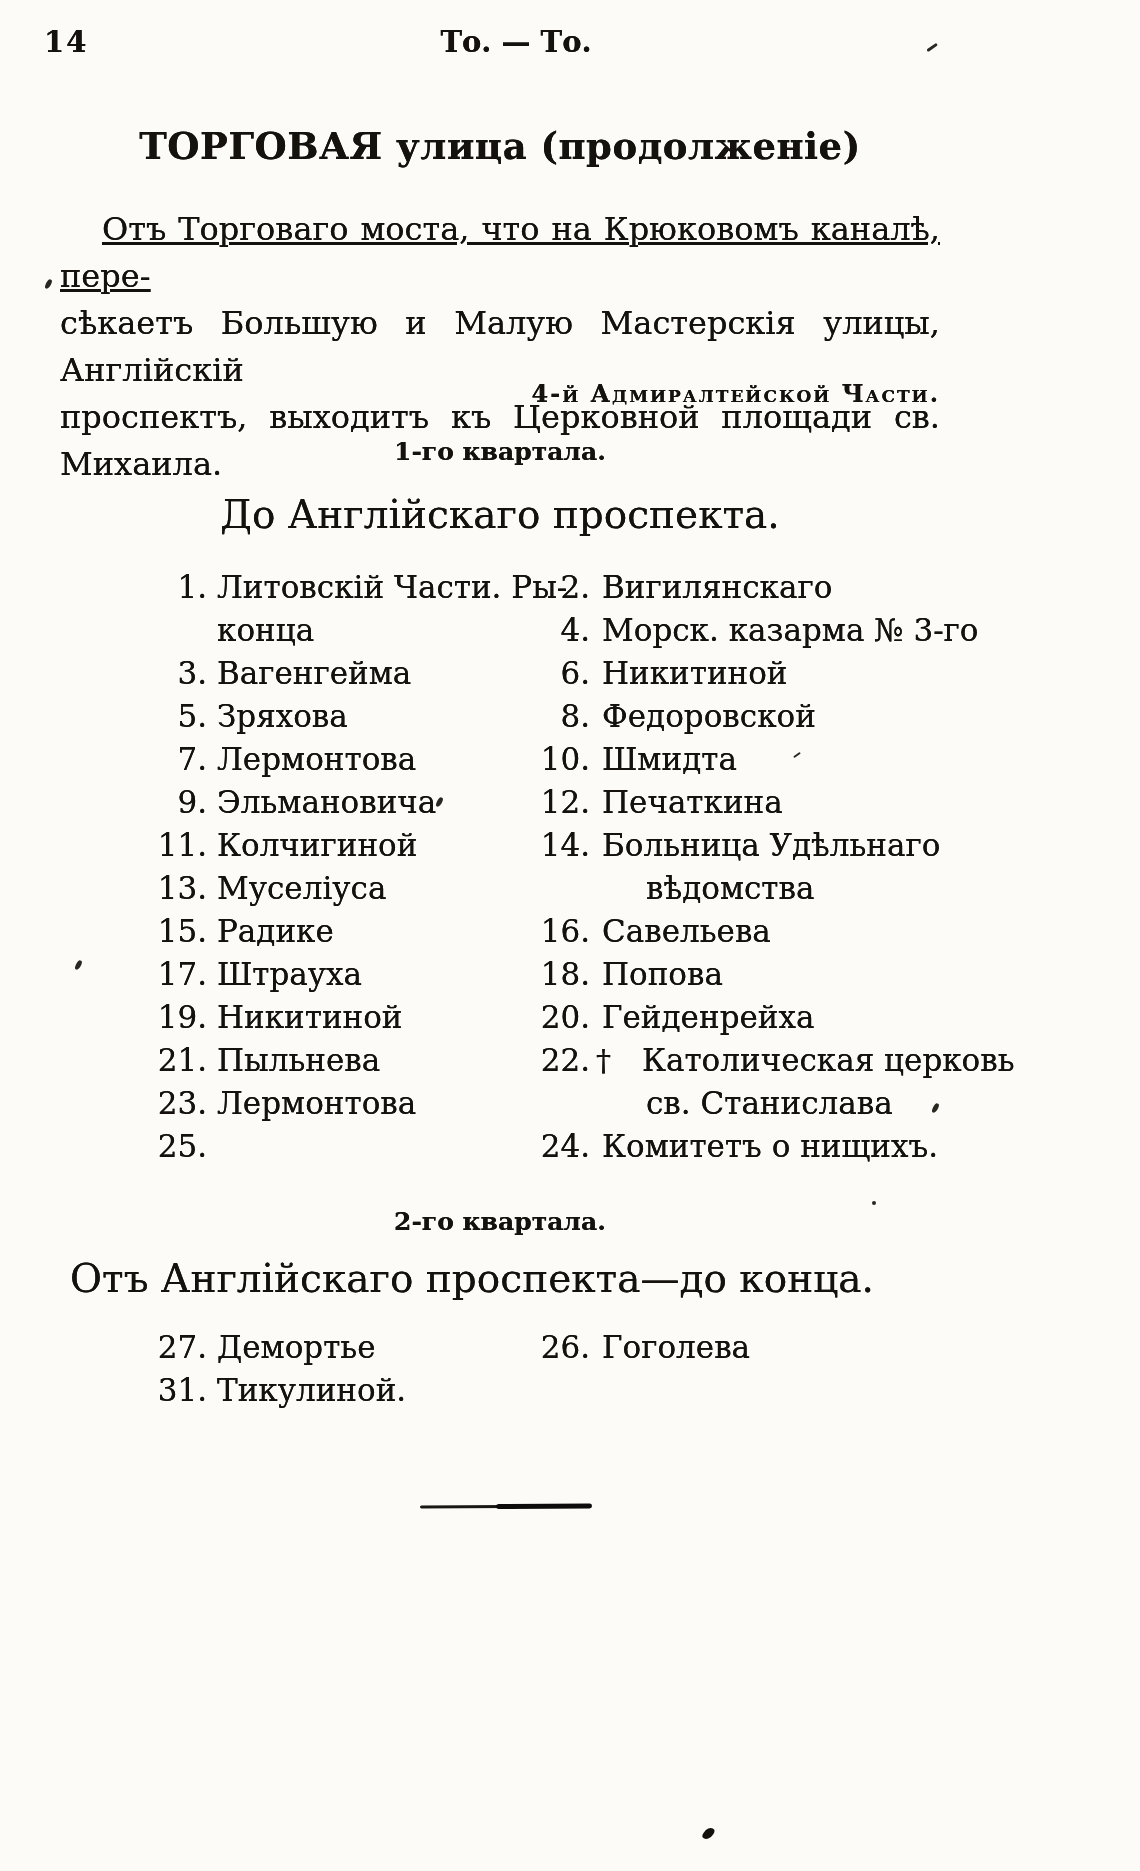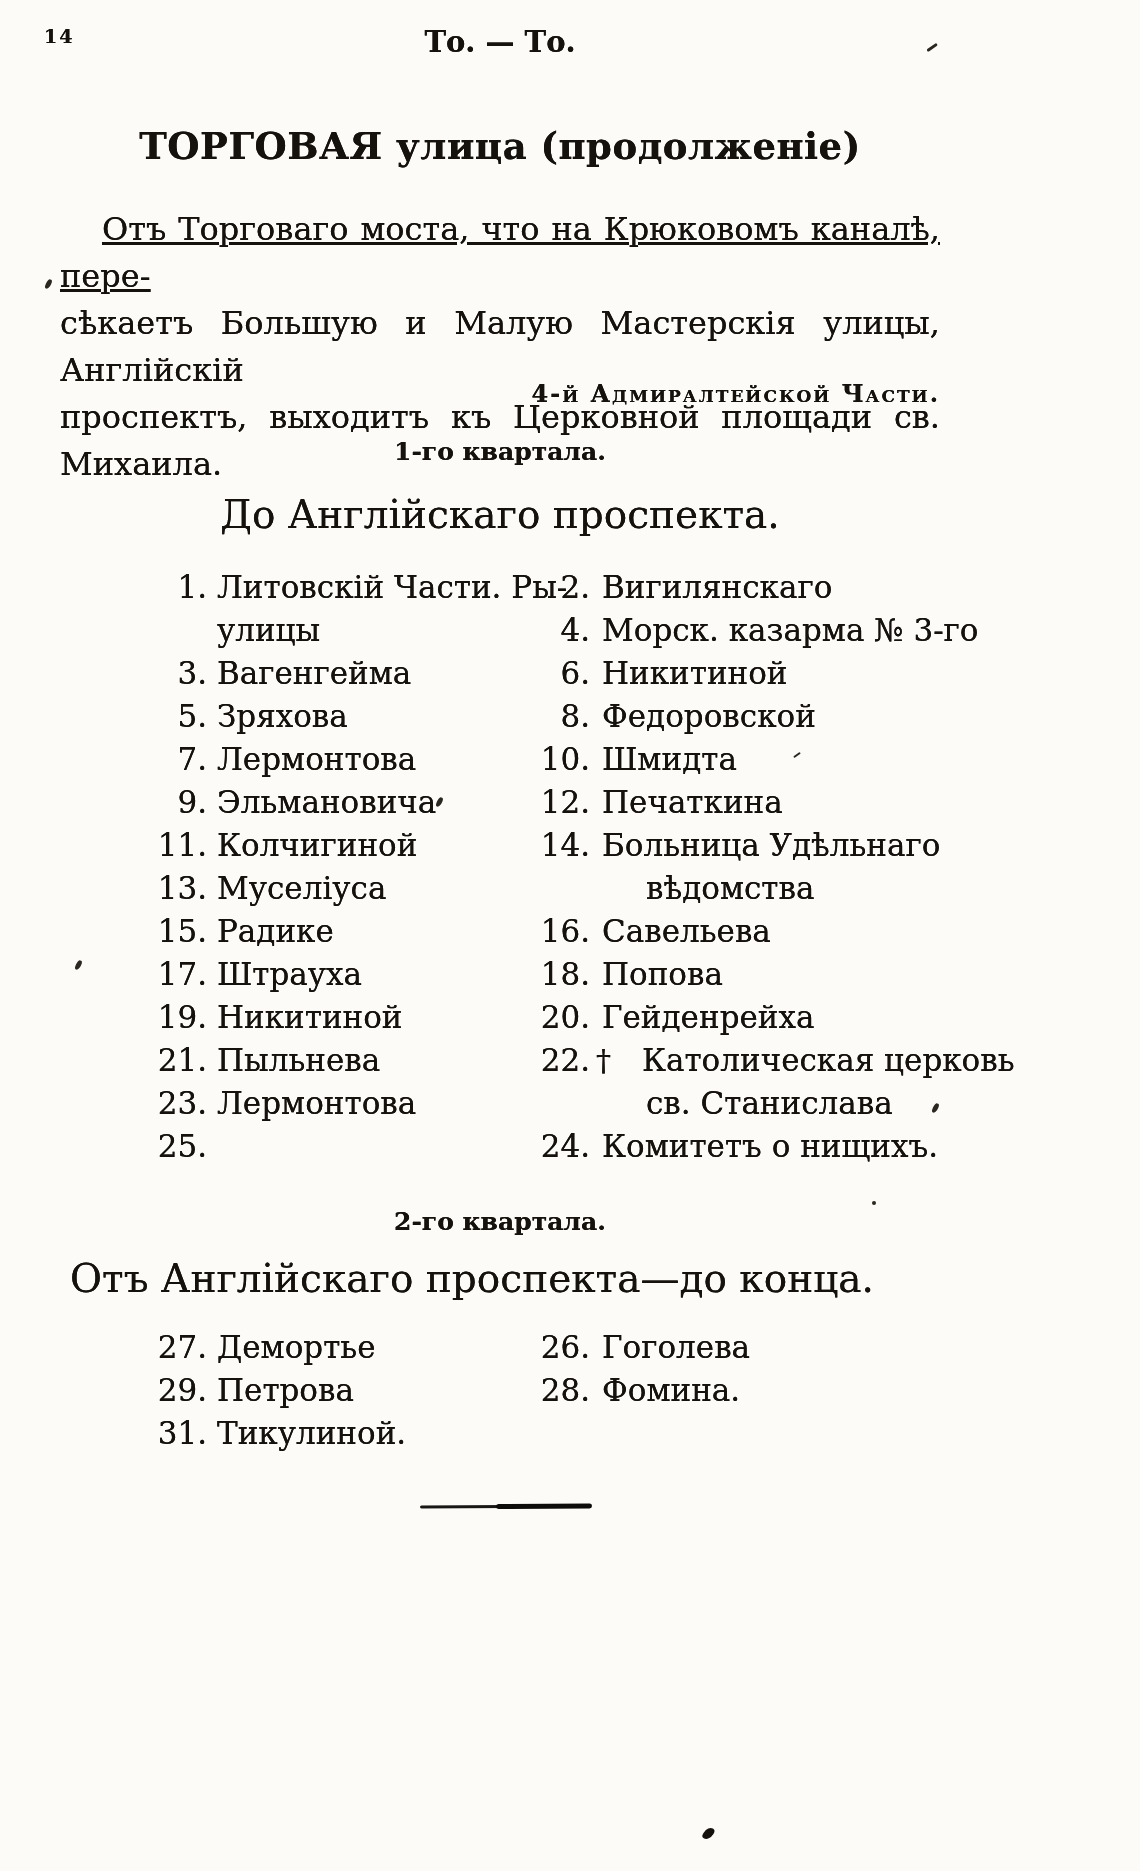--- a/index.html
+++ b/index.html
@@ -7,22 +7,22 @@
     position:relative;
     width:1140px;height:1871px;
     margin:0 auto;
     background:#fcfbf7;
     color:#15120e;
     font-family:"DejaVu Serif","Liberation Serif",serif;
     text-shadow:0 0 .45px currentColor;
     overflow:hidden;
   }
   .pagehead{position:absolute;top:25px;left:0;width:1140px;height:42px;}
-  .pagenum{position:absolute;left:44px;top:0;font-size:19px;font-weight:bold;letter-spacing:2px;}
-  .runhead{position:absolute;left:60px;width:880px;top:0;text-align:center;font-size:29px;font-weight:bold;}
+  .pagenum{position:absolute;left:44px;top:0;font-size:29px;font-weight:bold;letter-spacing:2px;}
+  .runhead{position:absolute;left:76px;width:880px;top:0;text-align:center;font-size:29px;font-weight:bold;}
   .title{
     position:absolute;top:124px;left:60px;width:880px;margin:0;
     text-align:center;font-size:37px;font-weight:bold;letter-spacing:.5px;white-space:nowrap;
   }
   .intro{position:absolute;top:206px;left:60px;width:880px;font-size:32px;line-height:47px;}
   .intro .iline{text-align:justify;text-align-last:justify;white-space:normal;}
   .intro .first{text-indent:42px;text-decoration:underline;}
   .parthead{
     position:absolute;top:379px;left:60px;width:880px;text-align:right;
     font-size:24px;font-variant:small-caps;letter-spacing:2px;font-weight:bold;
@@ -77,21 +77,21 @@
   <div class="quarter q1">1-го квартала.</div>
   <div class="range rg1">До Англійскаго проспекта.</div>
   <div class="list list1">
       <div class="row">
         <span class="cell l-num">1.</span>
         <span class="cell l-text">Литовскій Части. Ры-</span>
         <span class="cell r-num">2.</span>
         <span class="cell r-text">Вигилянскаго</span>
       </div>
       <div class="row">
-        <span class="cell l-text cont">улицы</span>
+        <span class="cell l-text cont">конца</span>
         <span class="cell r-num">4.</span>
         <span class="cell r-text">Морск. казарма № 3-го</span>
       </div>
       <div class="row">
         <span class="cell l-num">3.</span>
         <span class="cell l-text">Вагенгейма</span>
         <span class="cell r-num">6.</span>
         <span class="cell r-text">Никитиной</span>
       </div>
       <div class="row">
@@ -163,26 +163,20 @@
   <div class="quarter q2">2-го квартала.</div>
   <div class="range rg2">Отъ Англійскаго проспекта—до конца.</div>
   <div class="list list2">
       <div class="row">
         <span class="cell l-num">27.</span>
         <span class="cell l-text">Демортье</span>
         <span class="cell r-num">26.</span>
         <span class="cell r-text">Гоголева</span>
       </div>
       <div class="row">
-        <span class="cell l-num">29.</span>
-        <span class="cell l-text">Петрова</span>
-        <span class="cell r-num">28.</span>
-        <span class="cell r-text">Фомина.</span>
-      </div>
-      <div class="row">
         <span class="cell l-num">31.</span>
         <span class="cell l-text">Тикулиной.</span>
       </div>
     </div>
 
   <div class="divider"></div>
 
   <div class="speck sp-tick" style="left:926px;top:46px;"></div>
   <div class="speck sp-comma" style="left:46px;top:279px;"></div>
   <div class="speck sp-comma" style="left:76px;top:960px;"></div>

